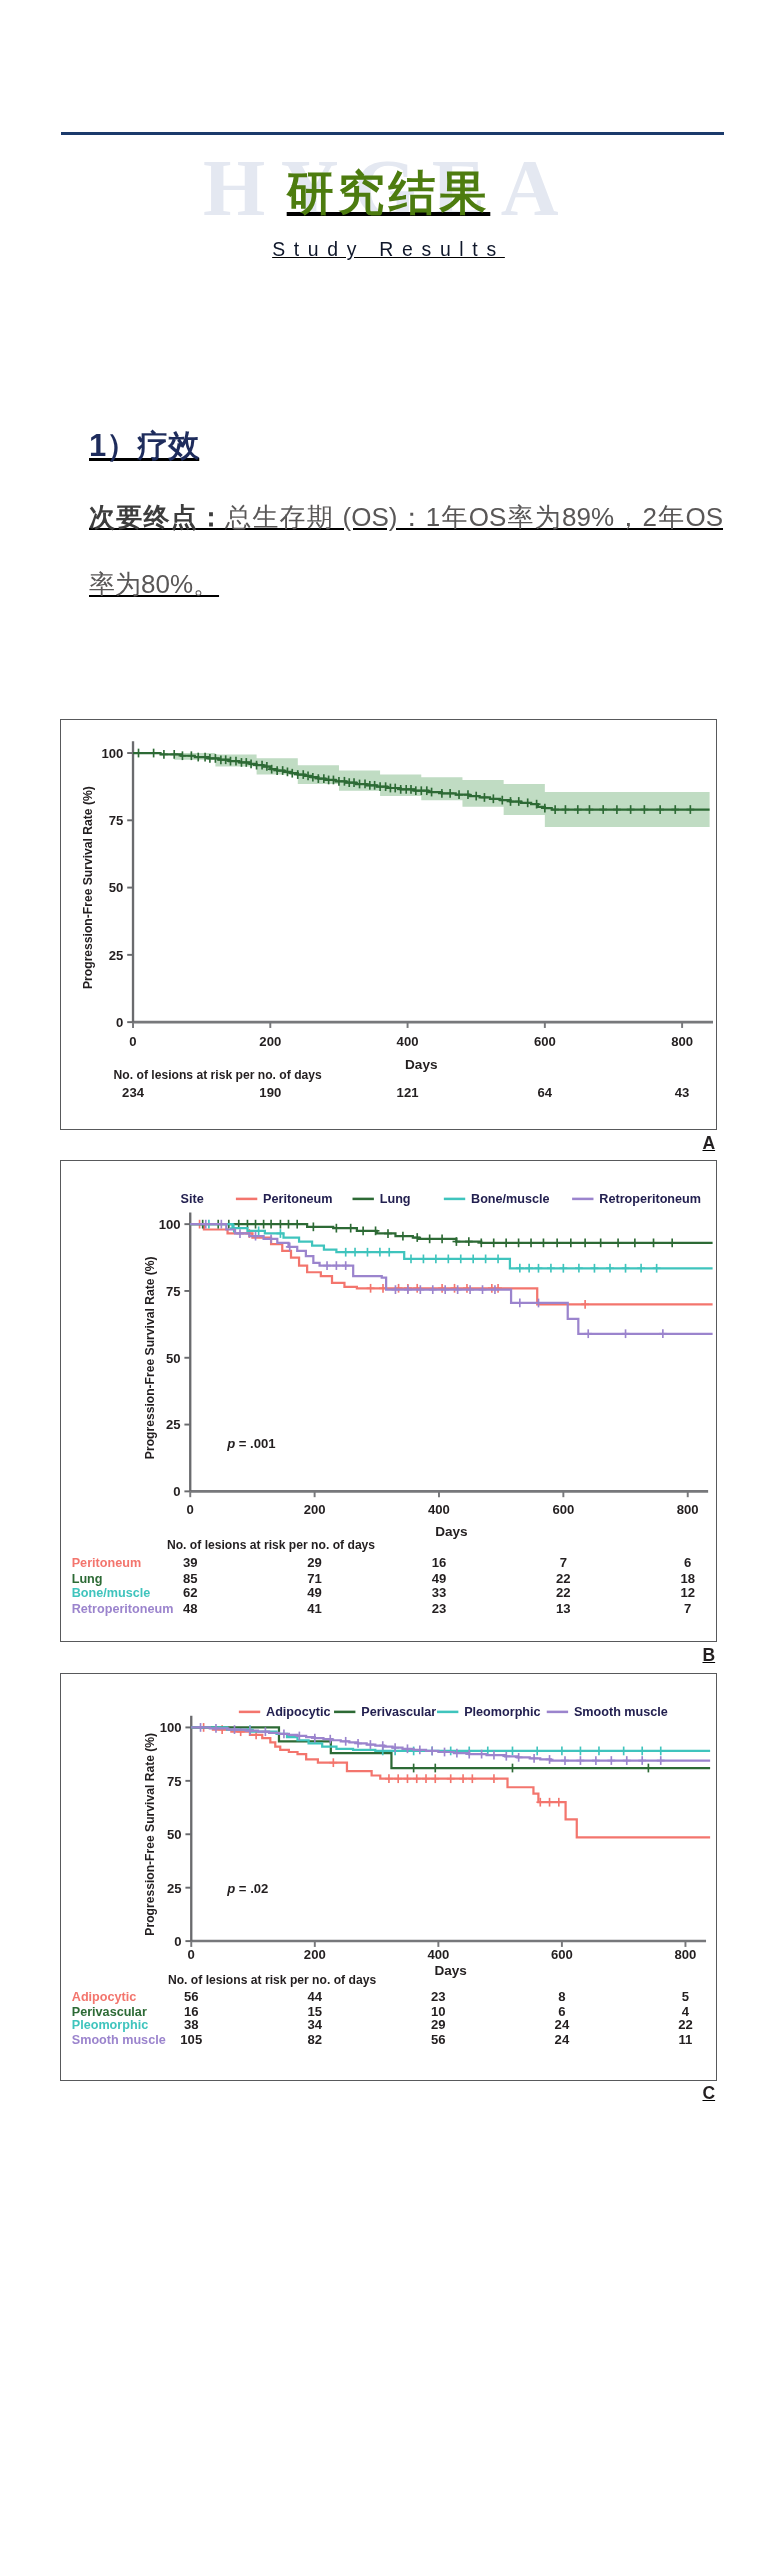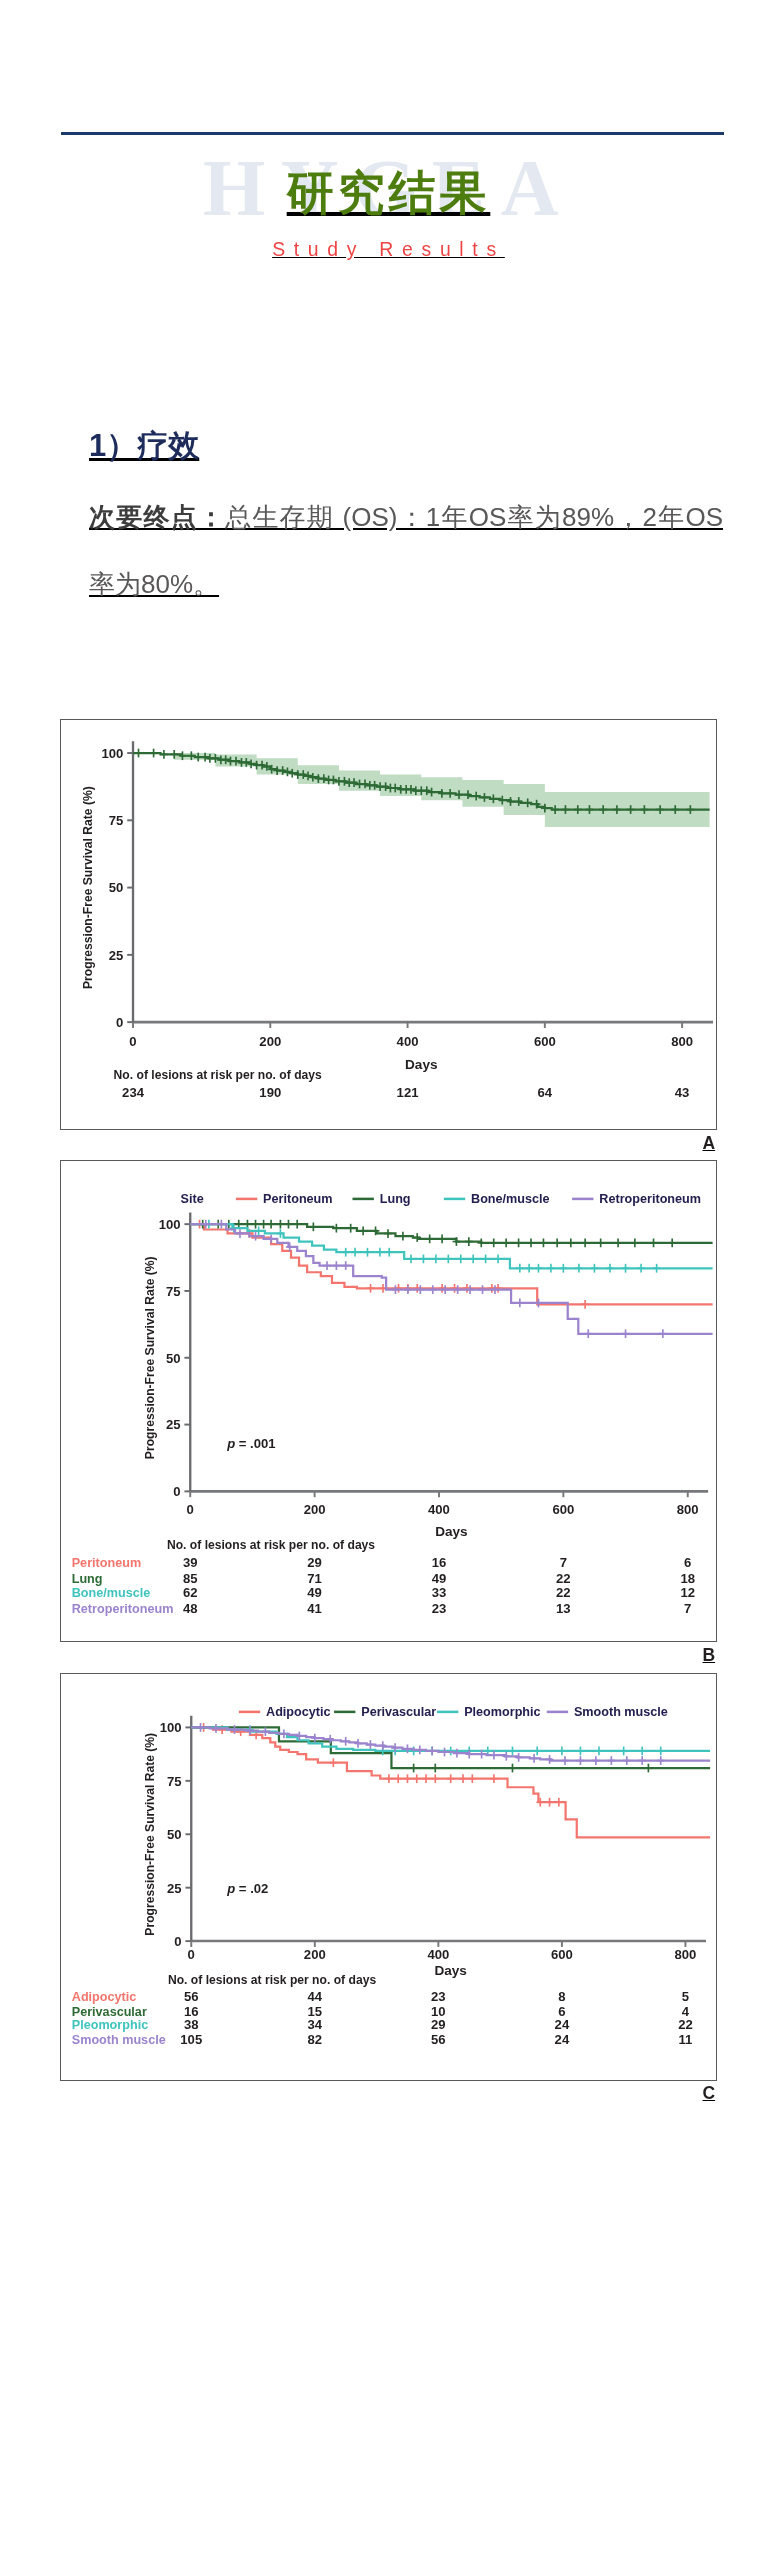--- a/index.html
+++ b/index.html
@@ -6,21 +6,21 @@
   .page{position:relative;width:777px;height:2168px;background:#fff;overflow:hidden;
         font-family:"Liberation Sans",sans-serif;text-decoration:underline;}
   .top-rule{margin:132px 53px 0 61px;height:2.9px;background:#1b3a6b;}
   header{position:relative;text-align:center;height:175px;}
   .watermark{position:absolute;top:7.8px;left:0;right:0;text-align:center;
     font-family:"Liberation Serif",serif;font-weight:bold;font-size:80px;
     letter-spacing:15.5px;color:#e4e8f1;user-select:none;}
   h1.title{position:relative;margin:0;padding-top:27px;font-size:47px;font-weight:bold;
     color:#4d7c0f;letter-spacing:3.9px;}
   .subtitle{position:relative;margin-top:13.6px;font-size:19.4px;letter-spacing:8.7px;
-    color:#ef4444;}
+    color:#0f172a;}
   .content{margin:0 54px 0 89px;}
   h2.heading{margin:115px 0 0 0;font-size:31px;font-weight:bold;color:#1e2c5c;}
   .para{margin:0;font-size:26px;line-height:67px;color:#595757;text-align:justify;
     text-justify:inter-character;}
   .para:first-of-type{margin-top:17.5px;}
   .plabel{font-weight:bold;color:#3d3d3d;}
   .charts{margin:101px 0 0 60px;width:657px;}
   .panel{border:1.9px solid #58595b;background:#fff;}
   .panel svg{display:block;}
   .panel-tag{text-align:right;font-size:17.5px;font-weight:bold;color:#231f20;

